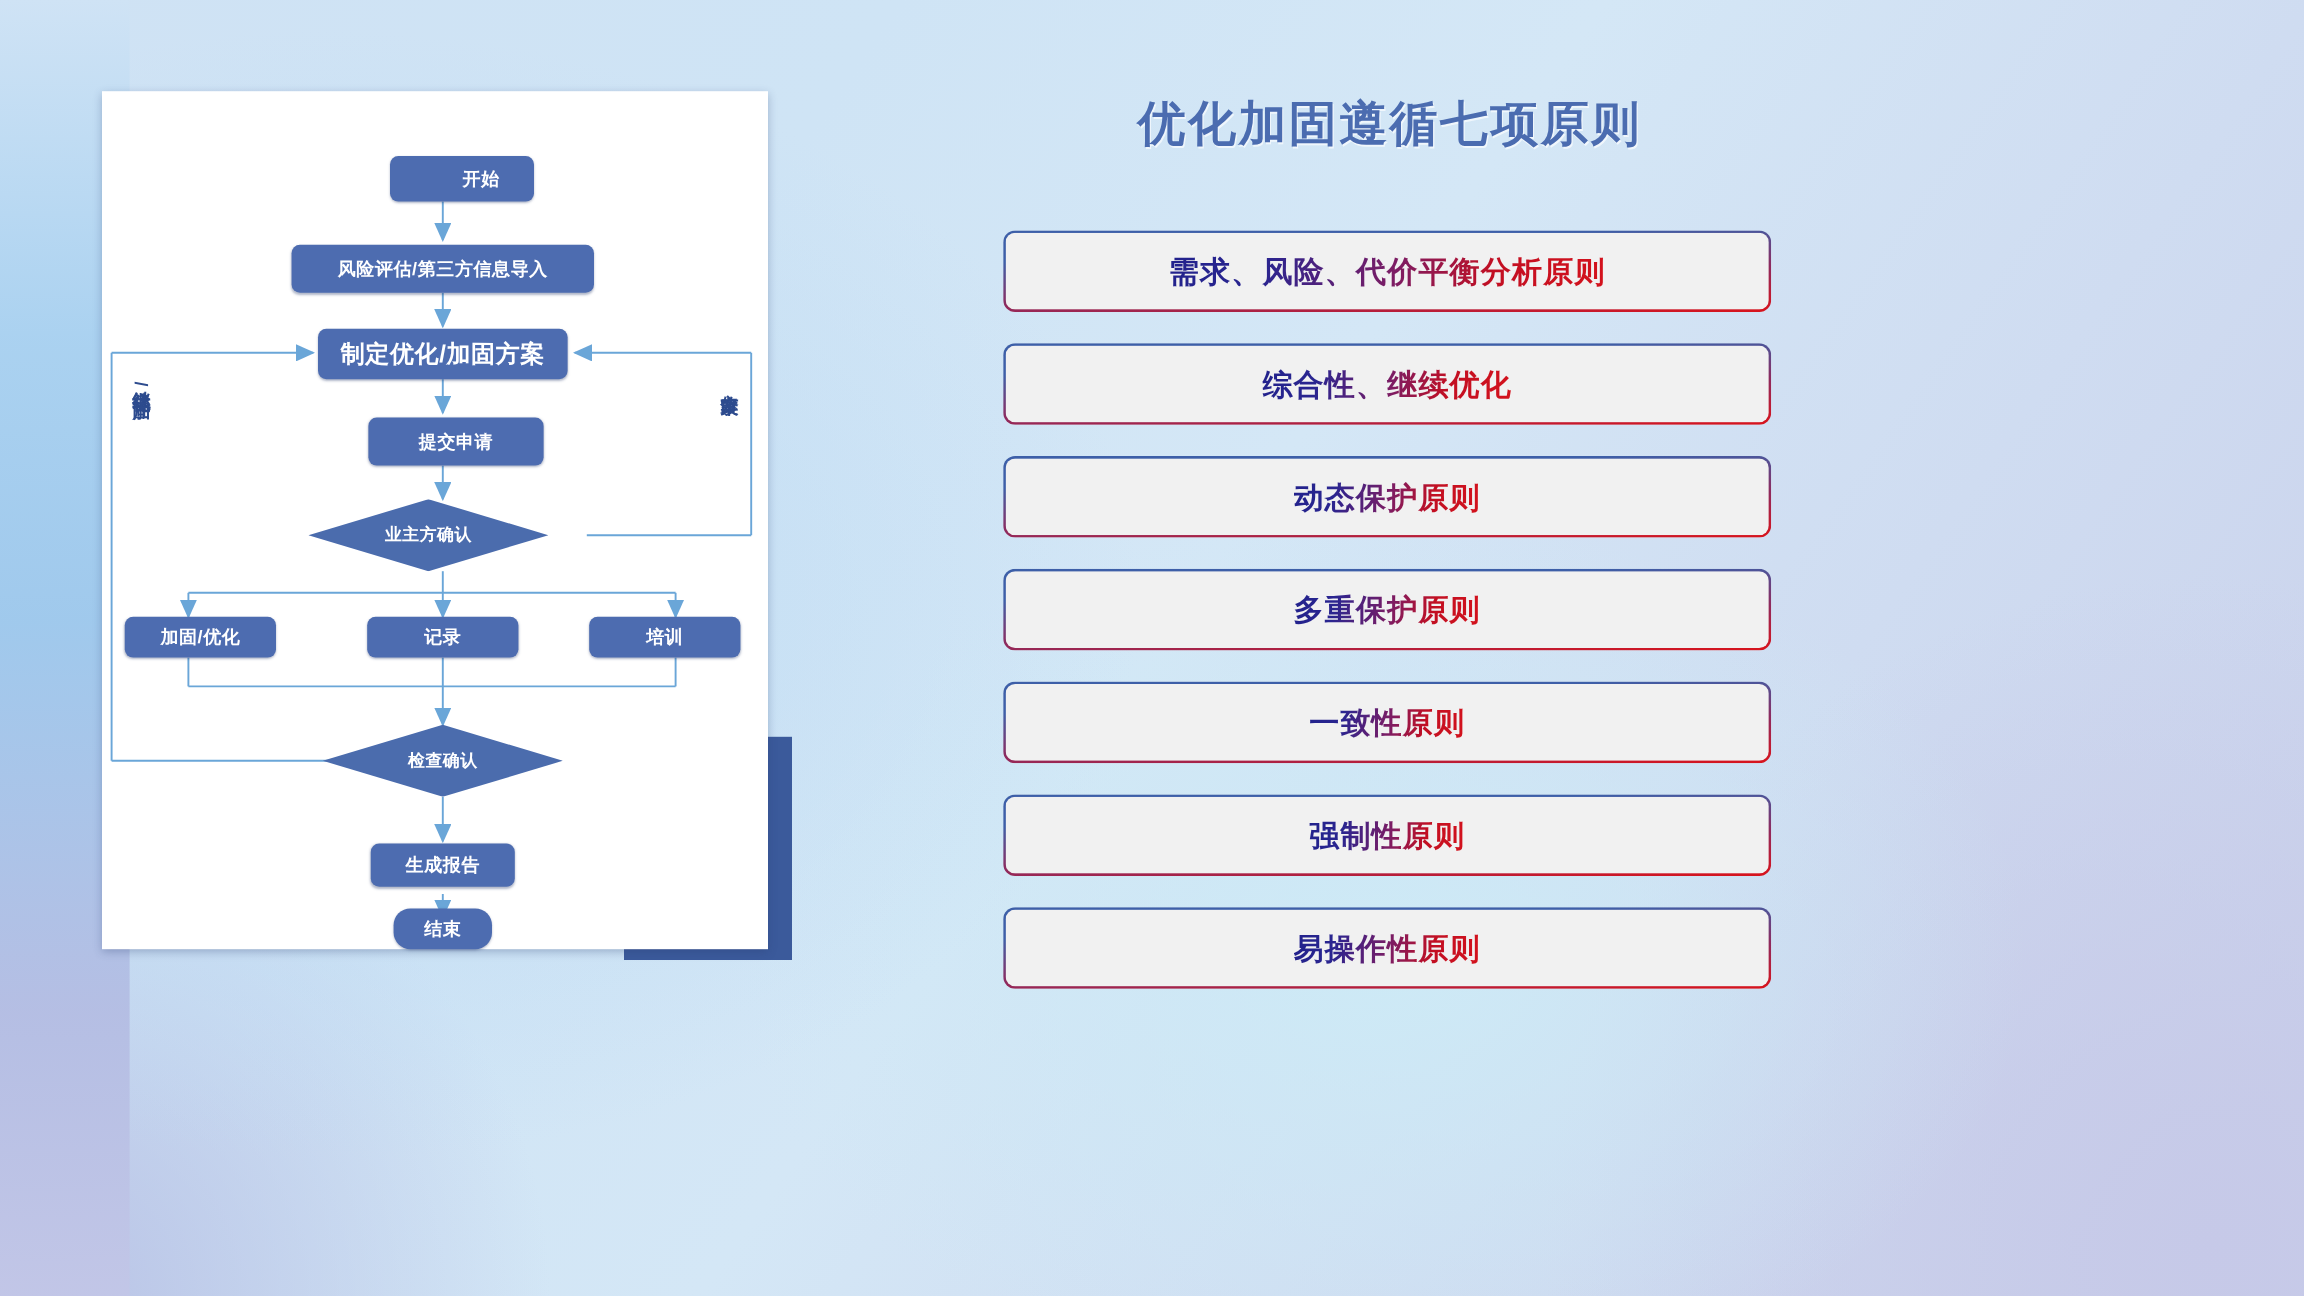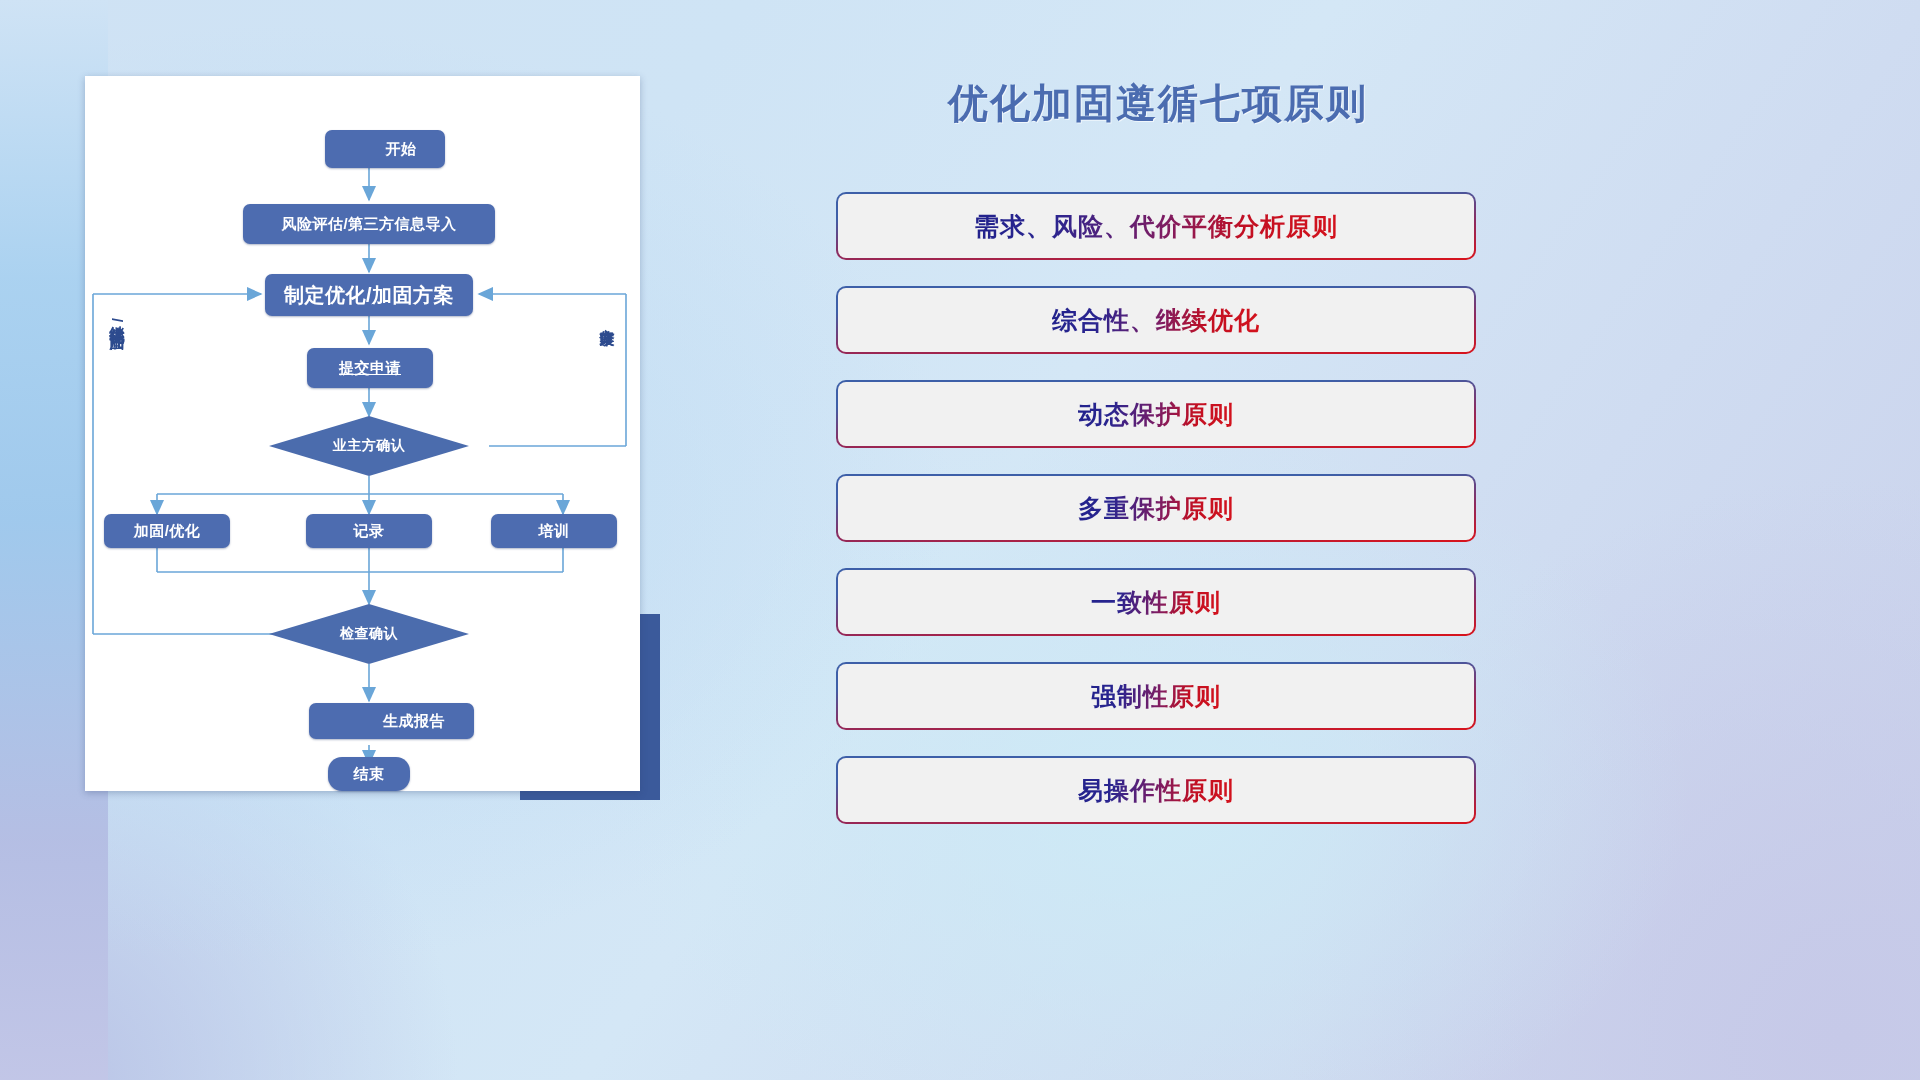--- a/index.html
+++ b/index.html
@@ -143,25 +143,25 @@
     </div>
 
     <div class="nodeBox" style="left:158px;top:128px;width:252px;height:40px;font-size:15px;">
       <span>风险评估/第三方信息导入</span>
     </div>
 
     <div class="nodeBox" style="left:180px;top:198px;width:208px;height:42px;font-size:20px;">
       <span>制定优化/加固方案</span>
     </div>
 
-    <div class="nodeBox" style="left:222px;top:272px;width:126px;height:40px;font-size:15px;text-decoration:underline;">
+    <div class="nodeBox" style="left:222px;top:272px;width:146px;height:40px;font-size:15px;">
       <span>提交申请</span>
     </div>
 
-    <div class="diamondWrap" style="left:184px;top:340px;width:200px;height:60px;">
+    <div class="diamondWrap" style="left:172px;top:340px;width:200px;height:60px;">
       <svg width="200" height="60">
         <polygon points="100,0 200,30 100,60 0,30" fill="#4b6cad"></polygon>
       </svg>
       <div class="dlabel">业主方确认</div>
     </div>
 
     <div class="nodeBox" style="left:19px;top:438px;width:126px;height:34px;font-size:15px;">
       <span>加固/优化</span>
     </div>
 
@@ -173,21 +173,21 @@
       <span>培训</span>
     </div>
 
     <div class="diamondWrap" style="left:184px;top:528px;width:200px;height:60px;">
       <svg width="200" height="60">
         <polygon points="100,0 200,30 100,60 0,30" fill="#4b6cad"></polygon>
       </svg>
       <div class="dlabel">检查确认</div>
     </div>
 
-    <div class="nodeBox" style="left:224px;top:627px;width:120px;height:36px;font-size:15px;padding-left:45px;">
+    <div class="nodeBox" style="left:224px;top:627px;width:120px;height:36px;font-size:15px;">
       <span>生成报告</span>
     </div>
 
     <div class="nodeBox" style="left:243px;top:681px;width:82px;height:34px;font-size:15px;border-radius:14px;">
       <span>结束</span>
     </div>
 
   </div>
 
   <div id="rightTitle">优化加固遵循七项原则</div>

